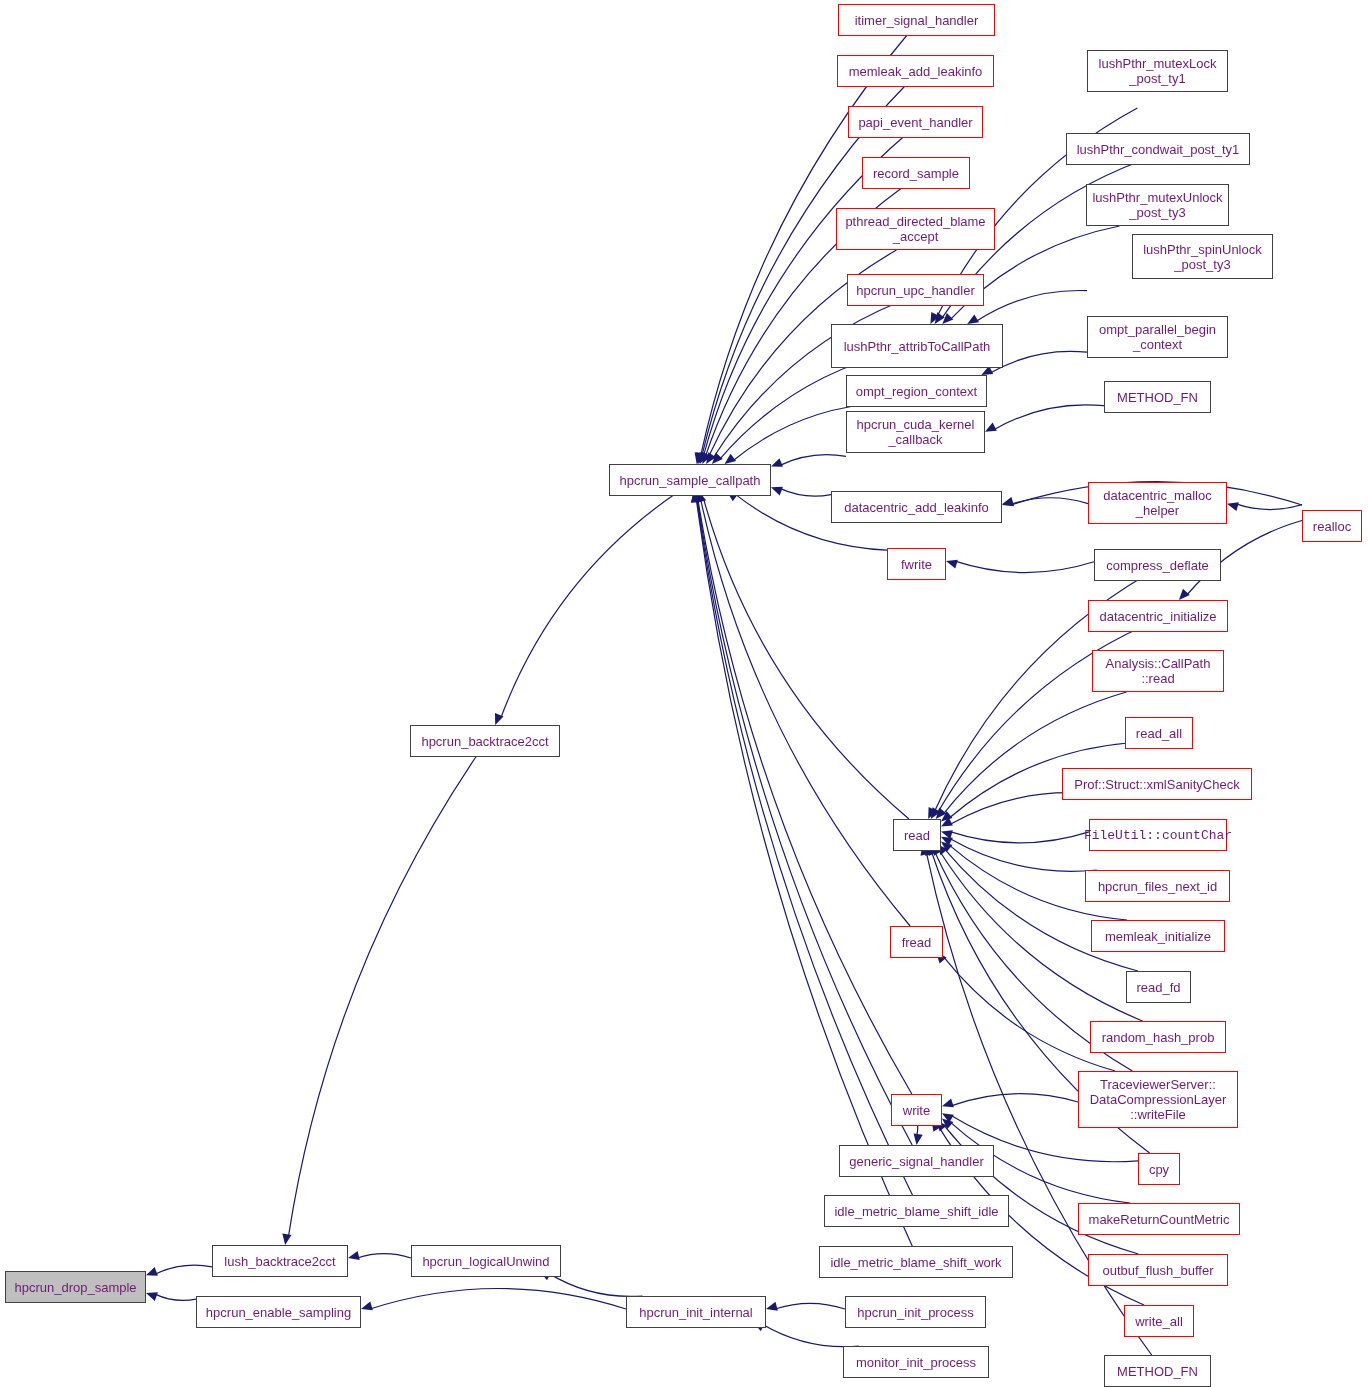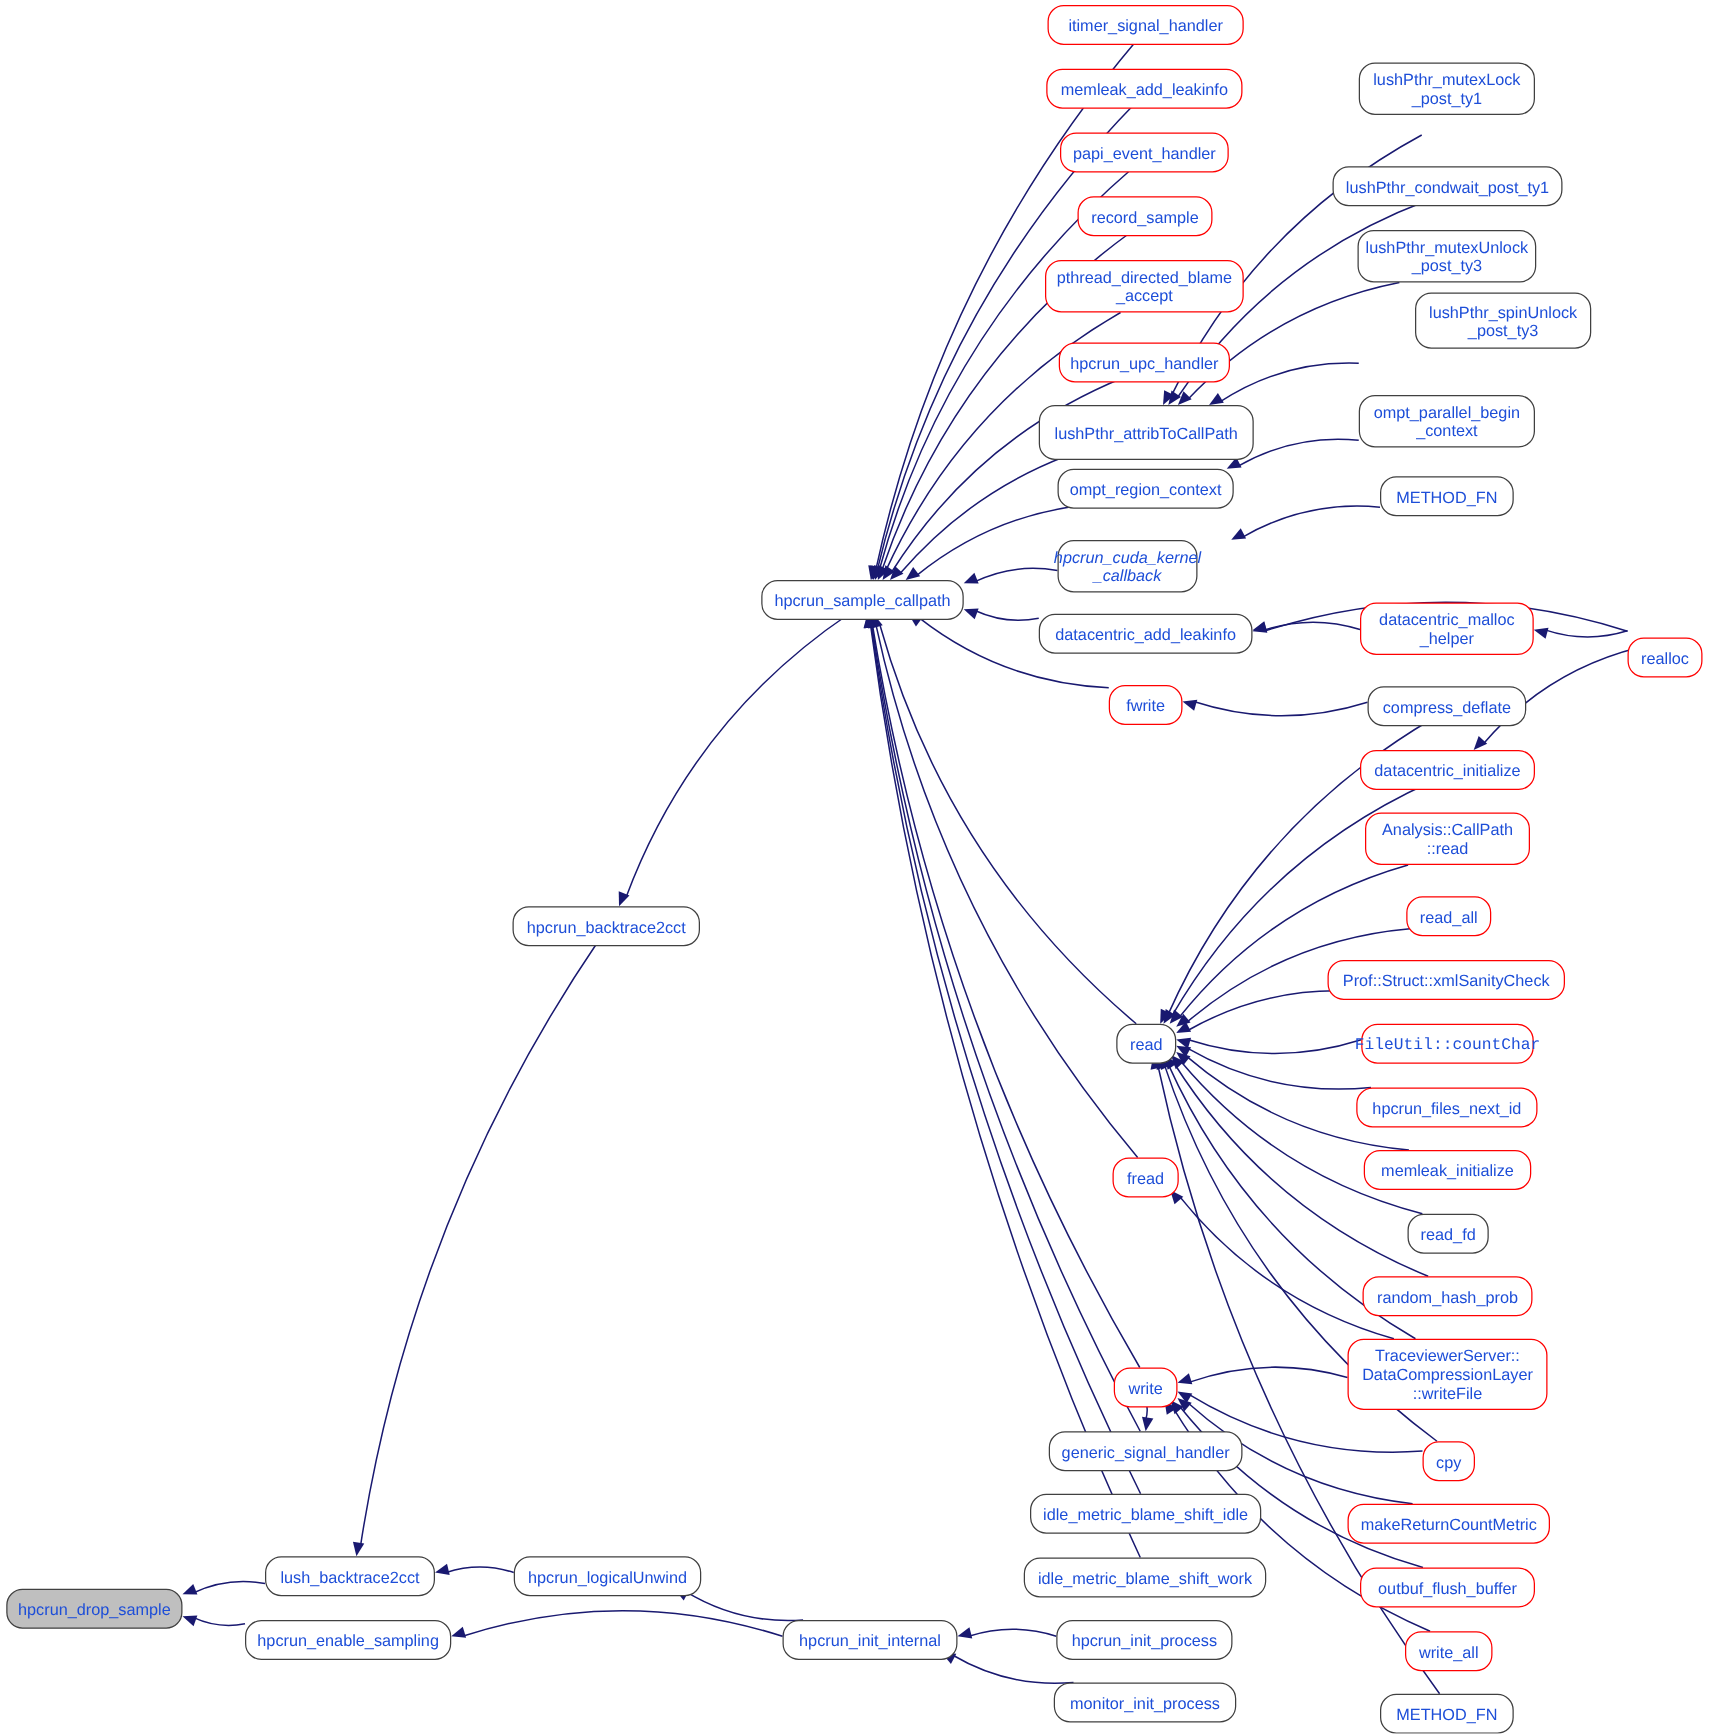--- a/index.html
+++ b/index.html
@@ -1,21 +1,21 @@
 <!DOCTYPE html>
 <html><head>
 <meta charset="utf-8">
 <style>
   html,body{margin:0;padding:0;background:#ffffff;}
   #canvas{position:relative;width:1368px;height:1387px;overflow:hidden;
           font-family:"Liberation Sans","DejaVu Sans",sans-serif;background:#fff;}
   svg#edges{position:absolute;left:0;top:0;width:1368px;height:1387px;}
   .node{position:absolute;box-sizing:border-box;display:flex;align-items:center;
         justify-content:center;text-align:center;background:#ffffff;
-        font-size:13px;line-height:15px;color:#1d4ed8;padding:15px 3px;white-space:pre-line;border-radius:13px;}
+        font-size:13px;line-height:15px;color:#701a75;padding:15px 3px;white-space:pre-line;}
   .node.k-normal{border:1px solid #404040;}
   .node.k-red{border:1px solid #ff0000;}
   .node.k-cur{border:1px solid #404040;background:#bfbfbf;}
 </style>
 </head>
 <body>
 
 <div id="canvas">
   <svg id="edges" viewBox="0 0 1368 1387">
       <path d="M 909.5990206746463 32 Q 752.3049839008781 217.93156573648994 700.6336962142996 455.9274463113878" fill="none" stroke="#191970" stroke-width="1.2"></path>
@@ -136,21 +136,21 @@
   <div id="nodes">
       <div class="node k-red" style="left: 838px; top: 4px; width: 157px; height: 28px;">itimer_signal_handler</div>
       <div class="node k-red" style="left: 837px; top: 55px; width: 157px; height: 28px;">memleak_add_leakinfo</div>
       <div class="node k-red" style="left: 848px; top: 106px; width: 135px; height: 28px;">papi_event_handler</div>
       <div class="node k-red" style="left: 862px; top: 157px; width: 108px; height: 28px;">record_sample</div>
       <div class="node k-red" style="left: 836px; top: 208px; width: 159px; height: 42px;">pthread_directed_blame
 _accept</div>
       <div class="node k-red" style="left: 847px; top: 274px; width: 137px; height: 28px;">hpcrun_upc_handler</div>
       <div class="node k-normal" style="left: 831px; top: 324px; width: 172px; height: 44px;">lushPthr_attribToCallPath</div>
       <div class="node k-normal" style="left: 846px; top: 375px; width: 141px; height: 28px;">ompt_region_context</div>
-      <div class="node k-normal" style="left: 846px; top: 432px; width: 112px; height: 42px; font-style: italic;">hpcrun_cuda_kernel
+      <div class="node k-normal" style="left: 846px; top: 411px; width: 139px; height: 42px;">hpcrun_cuda_kernel
 _callback</div>
       <div class="node k-normal" style="left: 831px; top: 491px; width: 171px; height: 28px;">datacentric_add_leakinfo</div>
       <div class="node k-red" style="left: 887px; top: 548px; width: 59px; height: 26px;">fwrite</div>
       <div class="node k-normal" style="left: 1087px; top: 50px; width: 141px; height: 42px;">lushPthr_mutexLock
 _post_ty1</div>
       <div class="node k-normal" style="left: 1066px; top: 133px; width: 184px; height: 28px;">lushPthr_condwait_post_ty1</div>
       <div class="node k-normal" style="left: 1086px; top: 184px; width: 143px; height: 42px;">lushPthr_mutexUnlock
 _post_ty3</div>
       <div class="node k-normal" style="left: 1087px; top: 234px; width: 141px; height: 45px; margin-left: 45px;">lushPthr_spinUnlock
 _post_ty3</div>

